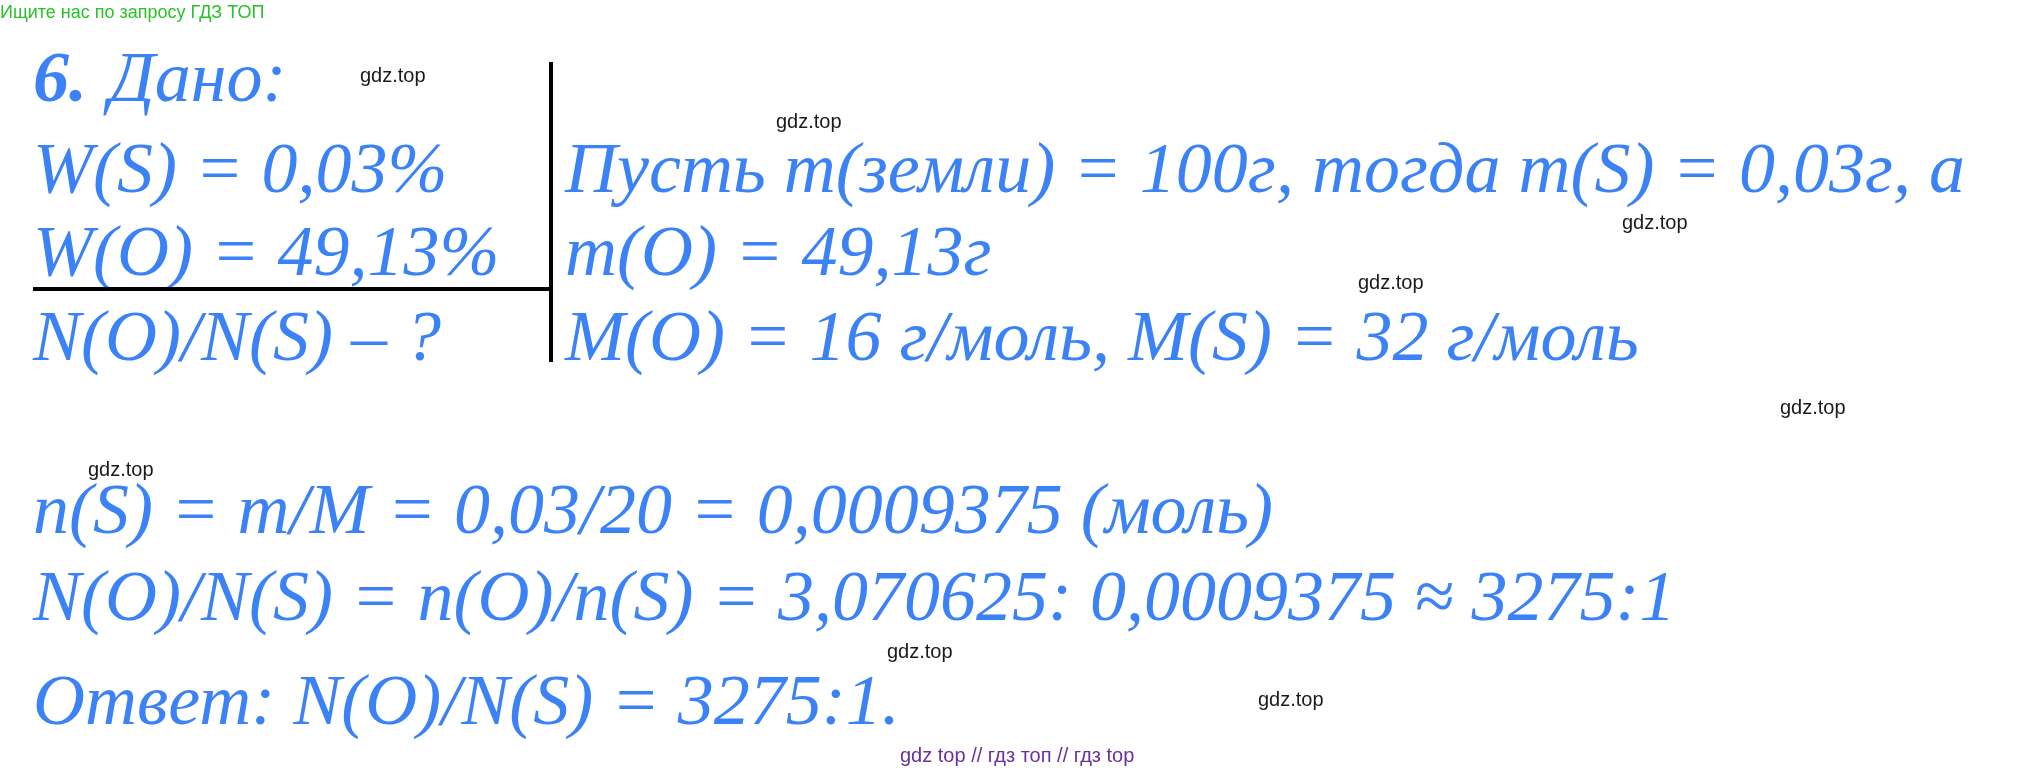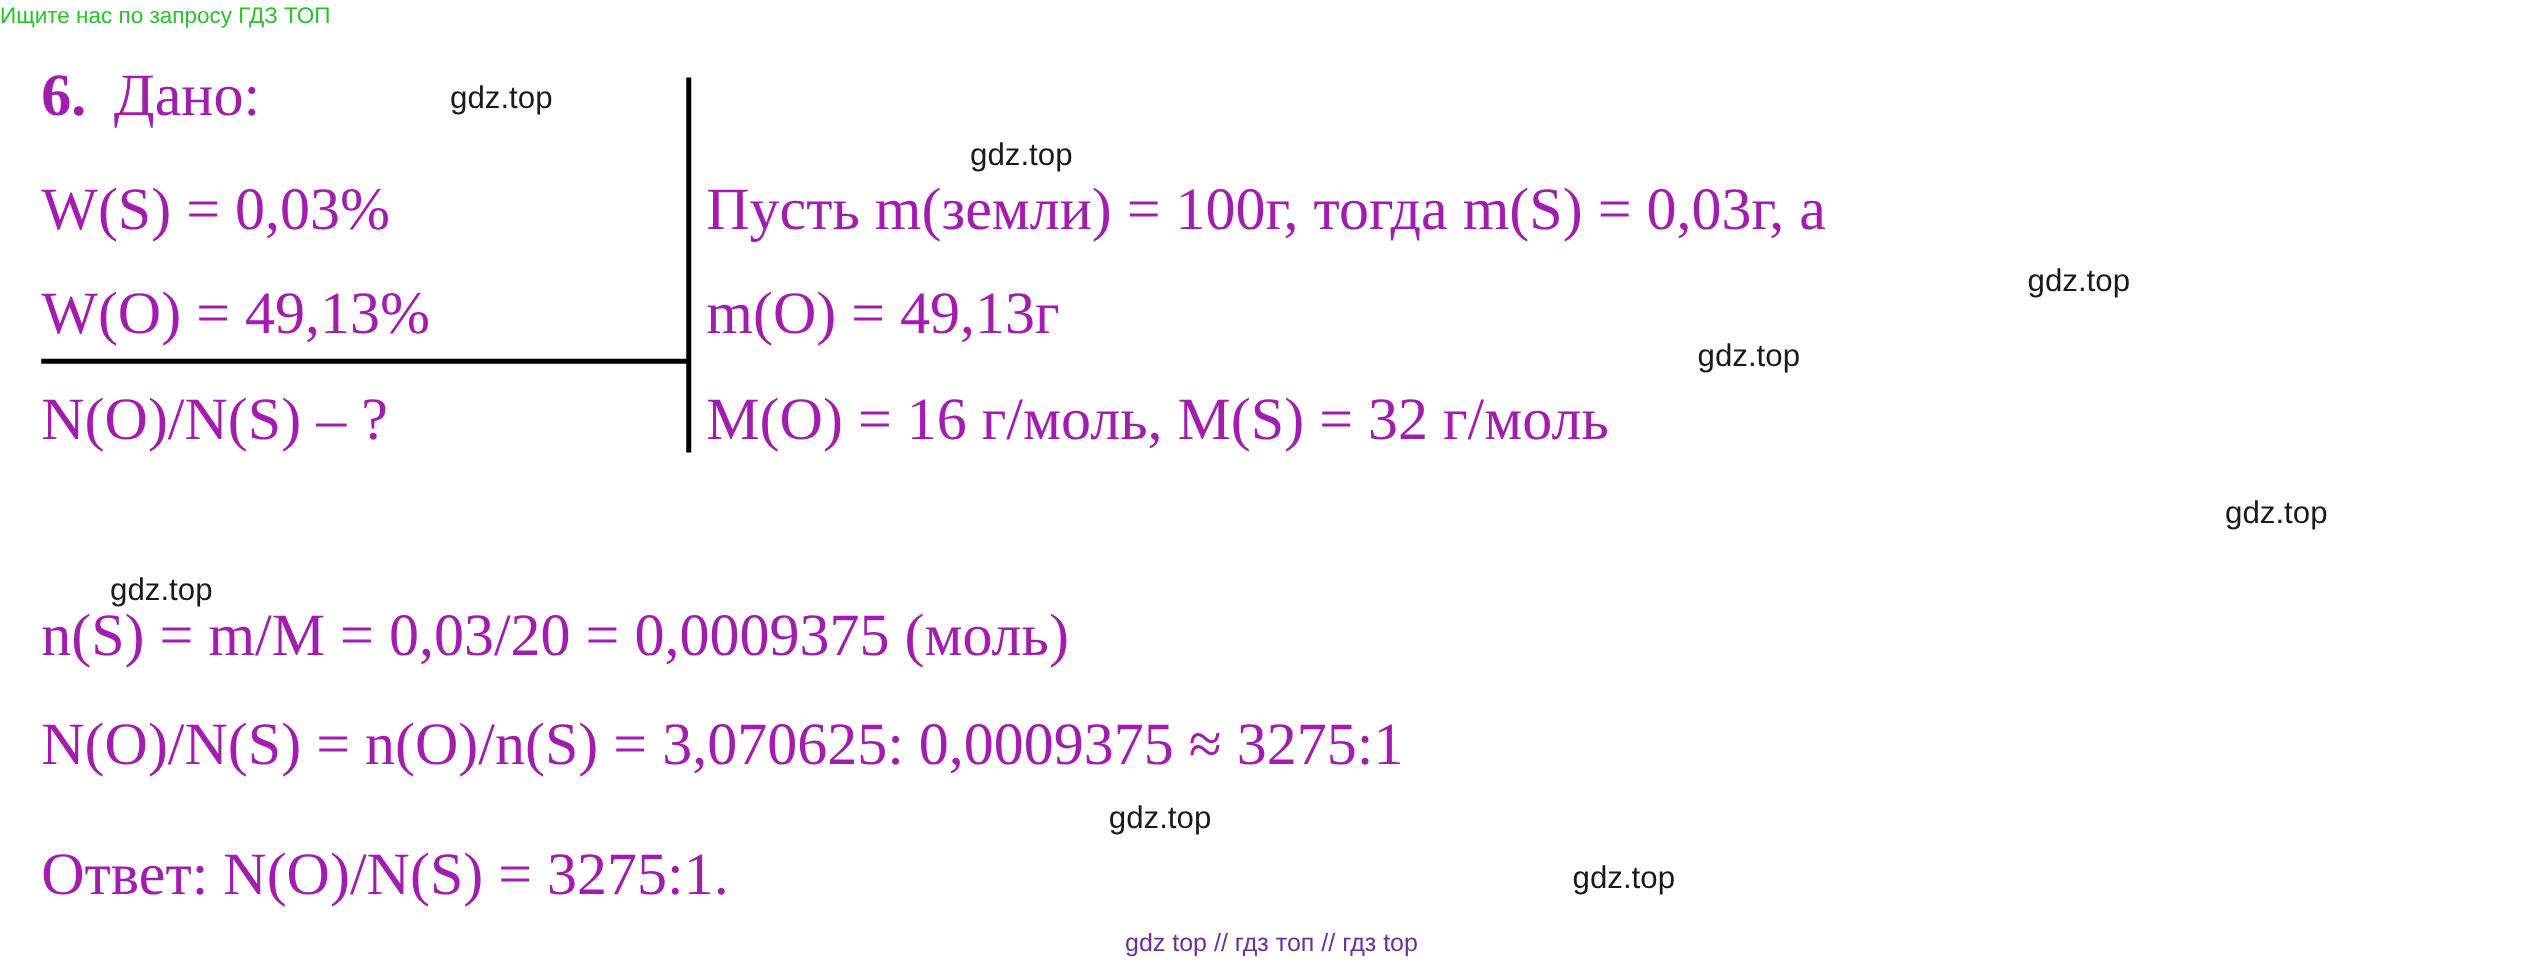--- a/index.html
+++ b/index.html
@@ -19,24 +19,25 @@
     text-align: left;
     font-family: "Liberation Sans", sans-serif;
     font-size: 18px;
     color: #29c329;
     white-space: nowrap;
   }
 
   
   .line {
     position: absolute;
-    font-size: 48px;
+    font-size: 72px;
     line-height: 66px;
-    color: #a21caf;
+    color: #3b82f6;
     white-space: nowrap;
+    font-style: italic;
   }
   .left  { left: 33px; }
   .right { left: 565px; }
   .full  { left: 33px; }
   .t1 { top: 44px; }
   .t2 { top: 135px; }
   .t3 { top: 218px; }
   .t4 { top: 303px; text-align: center; }
   .t5 { top: 390px; }
   .t6 { top: 476px; }
@@ -55,21 +56,21 @@
     position: absolute;
     left: 33px; top: 287px;
     width: 519px; height: 4px;
     background: #000;
   }
 
   
   .wm {
     position: absolute;
     font-family: "Liberation Sans", sans-serif;
-    font-size: 25px;
+    font-size: 20px;
     color: #1a1a1a;
     white-space: nowrap;
   }
   .wm-a { left: 360px;  top: 64px;  }
   .wm-b { left: 776px;  top: 110px; }
   .wm-c { left: 1622px; top: 211px; }
   .wm-d { left: 1358px; top: 271px; }
   .wm-e { left: 1780px; top: 396px; }
   .wm-f { left: 88px;   top: 458px; }
   .wm-g { left: 887px;  top: 640px; }

